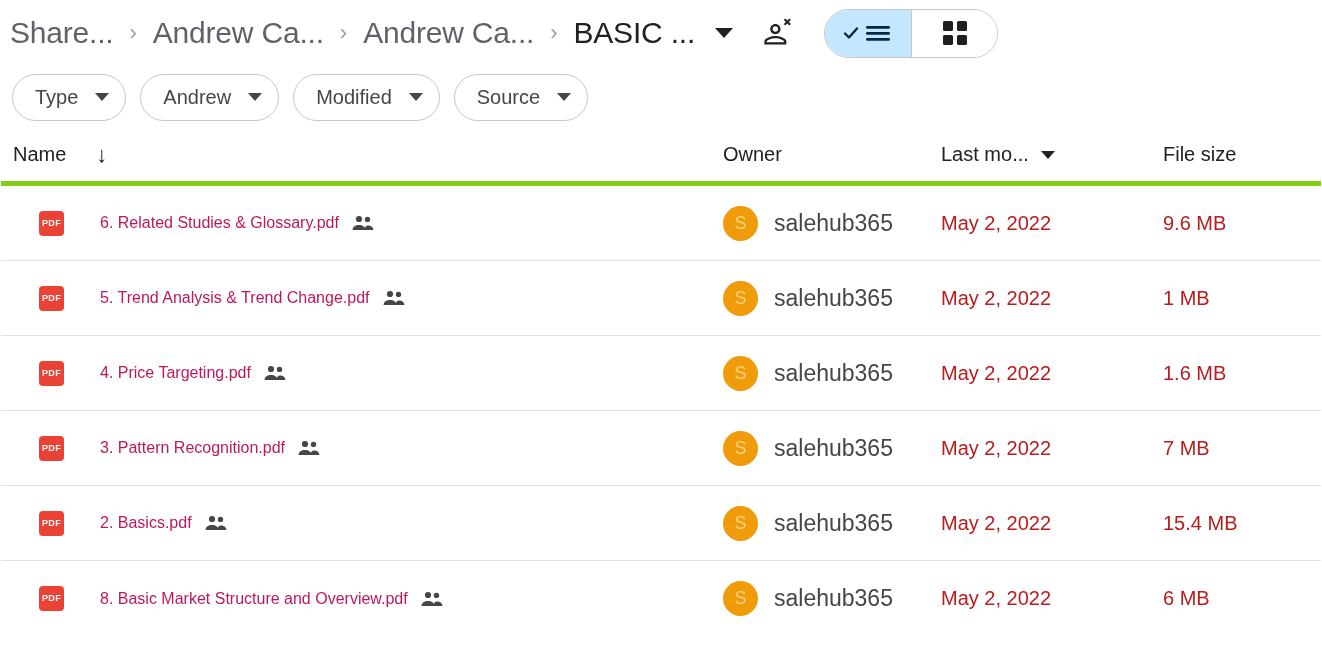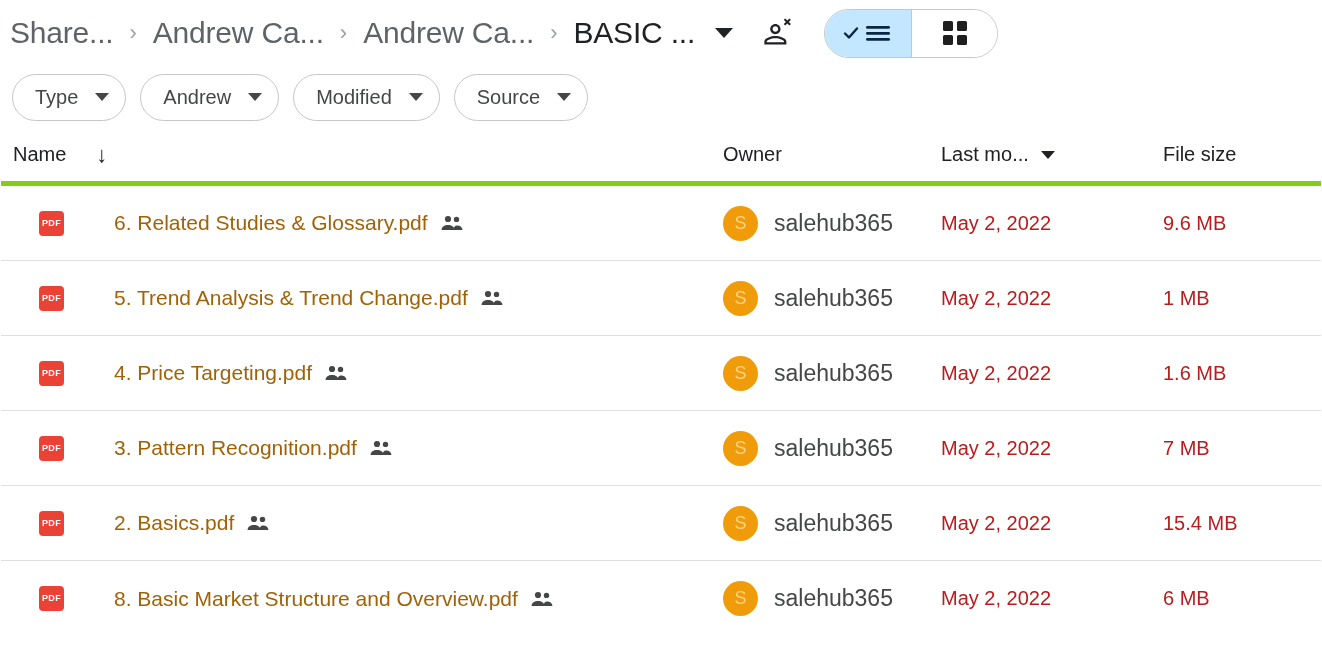--- a/index.html
+++ b/index.html
@@ -158,23 +158,23 @@
   }
   .pdf-icon span {
     color: #fff;
     font-size: 9px;
     font-weight: bold;
     letter-spacing: 0.3px;
     line-height: 1;
     font-family: "Liberation Sans", sans-serif;
   }
   .file-name {
-    font-size: 21px;
-    color: #a16207;
-    margin-left: 50px;
+    font-size: 16px;
+    color: #be185d;
+    margin-left: 36px;
     white-space: nowrap;
   }
   .shared-icon { margin-left: 13px; display: flex; align-items: center; flex: none; }
 
   .avatar {
     width: 35px;
     height: 35px;
     border-radius: 50%;
     background: #F09C0A;
     color: #ffd27f;

